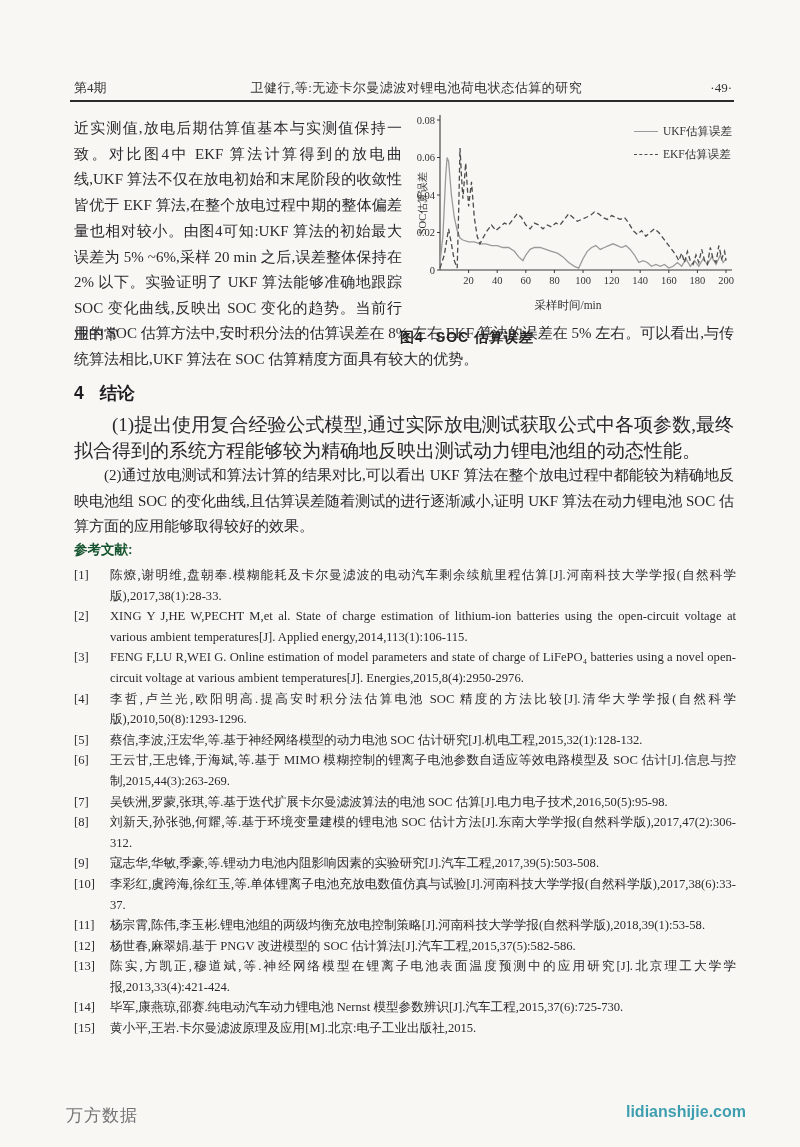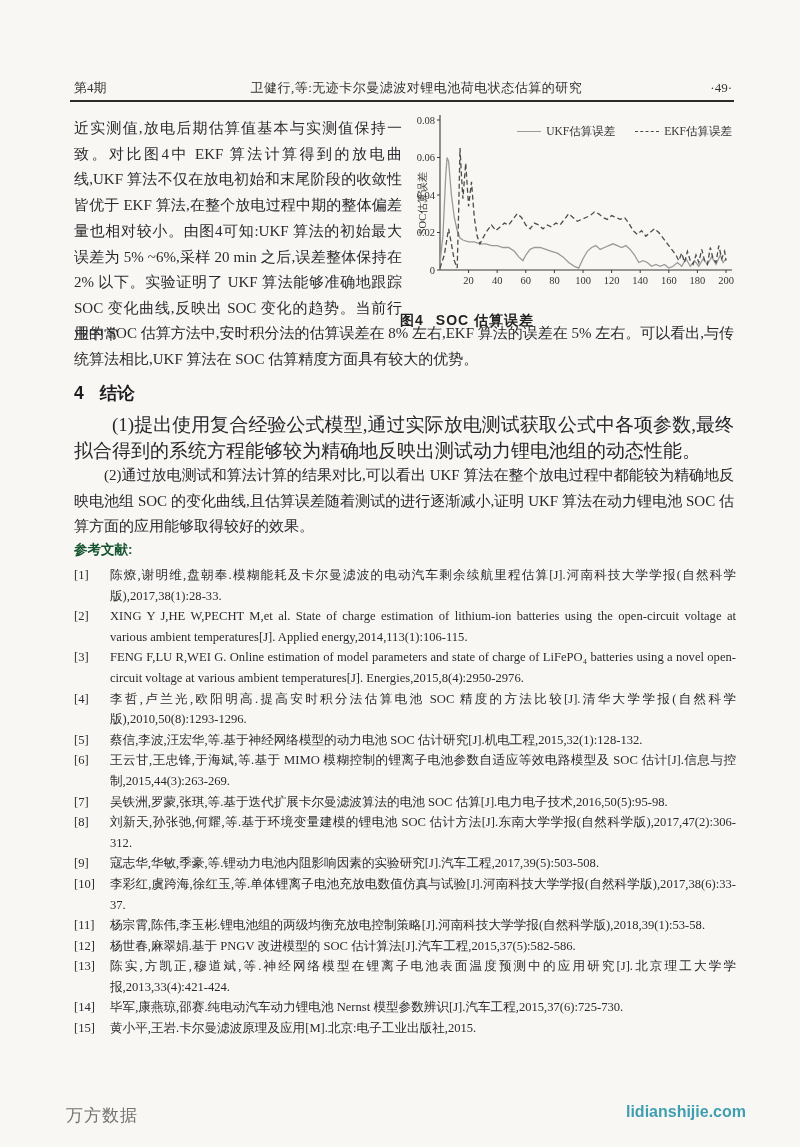--- a/index.html
+++ b/index.html
@@ -33,21 +33,21 @@
   .figure-block { position:absolute; top:110px; left:400px; width:336px; }
   .chart-wrap { position:relative; width:336px; height:186px; }
   .chart-wrap svg { display:block; }
   .chart-ylabel {
     position:absolute; left:-8px; top:86px;
     transform:rotate(-90deg); transform-origin:center;
     font-size:10.5px; color:#333; white-space:nowrap;
   }
   .chart-legend {
     position:absolute; top:14px; right:4px;
-    display:flex; gap:20px;
+    display:flex; flex-direction:column; gap:8px;
     font-size:11.5px; color:#333;
   }
   .legend-row { display:flex; align-items:center; gap:5px; }
   .legend-sample { width:24px; height:0; display:inline-block; }
   .legend-sample.solid { border-top:1.6px solid #9a9a9a; }
   .legend-sample.dashed { border-top:1.6px dashed #4c4c4c; }
   .chart-xlabel { text-align:center; font-size:11.5px; color:#333; margin-top:2px; }
   .figure-caption {
     text-align:left; margin-top:16px;
     font-family:"Liberation Sans","DejaVu Sans",sans-serif;
@@ -155,20 +155,21 @@
         <div class="legend-row">
           <span class="legend-sample solid"></span>
           <span>UKF估算误差</span>
         </div>
         <div class="legend-row">
           <span class="legend-sample dashed"></span>
           <span>EKF估算误差</span>
         </div>
       </div>
     </div>
+    <div class="chart-xlabel">采样时间/min</div>
     <div class="figure-caption">
       <span class="cap-tag">图4</span><span>SOC 估算误差</span>
     </div>
   </div>
 
   <div class="full-paragraph">用的 SOC 估算方法中,安时积分法的估算误差在 8% 左右,EKF 算法的误差在 5% 左右。可以看出,与传统算法相比,UKF 算法在 SOC 估算精度方面具有较大的优势。</div>
 
   <div class="section-heading">
     <span class="sec-no">4</span><span>结论</span>
   </div>

